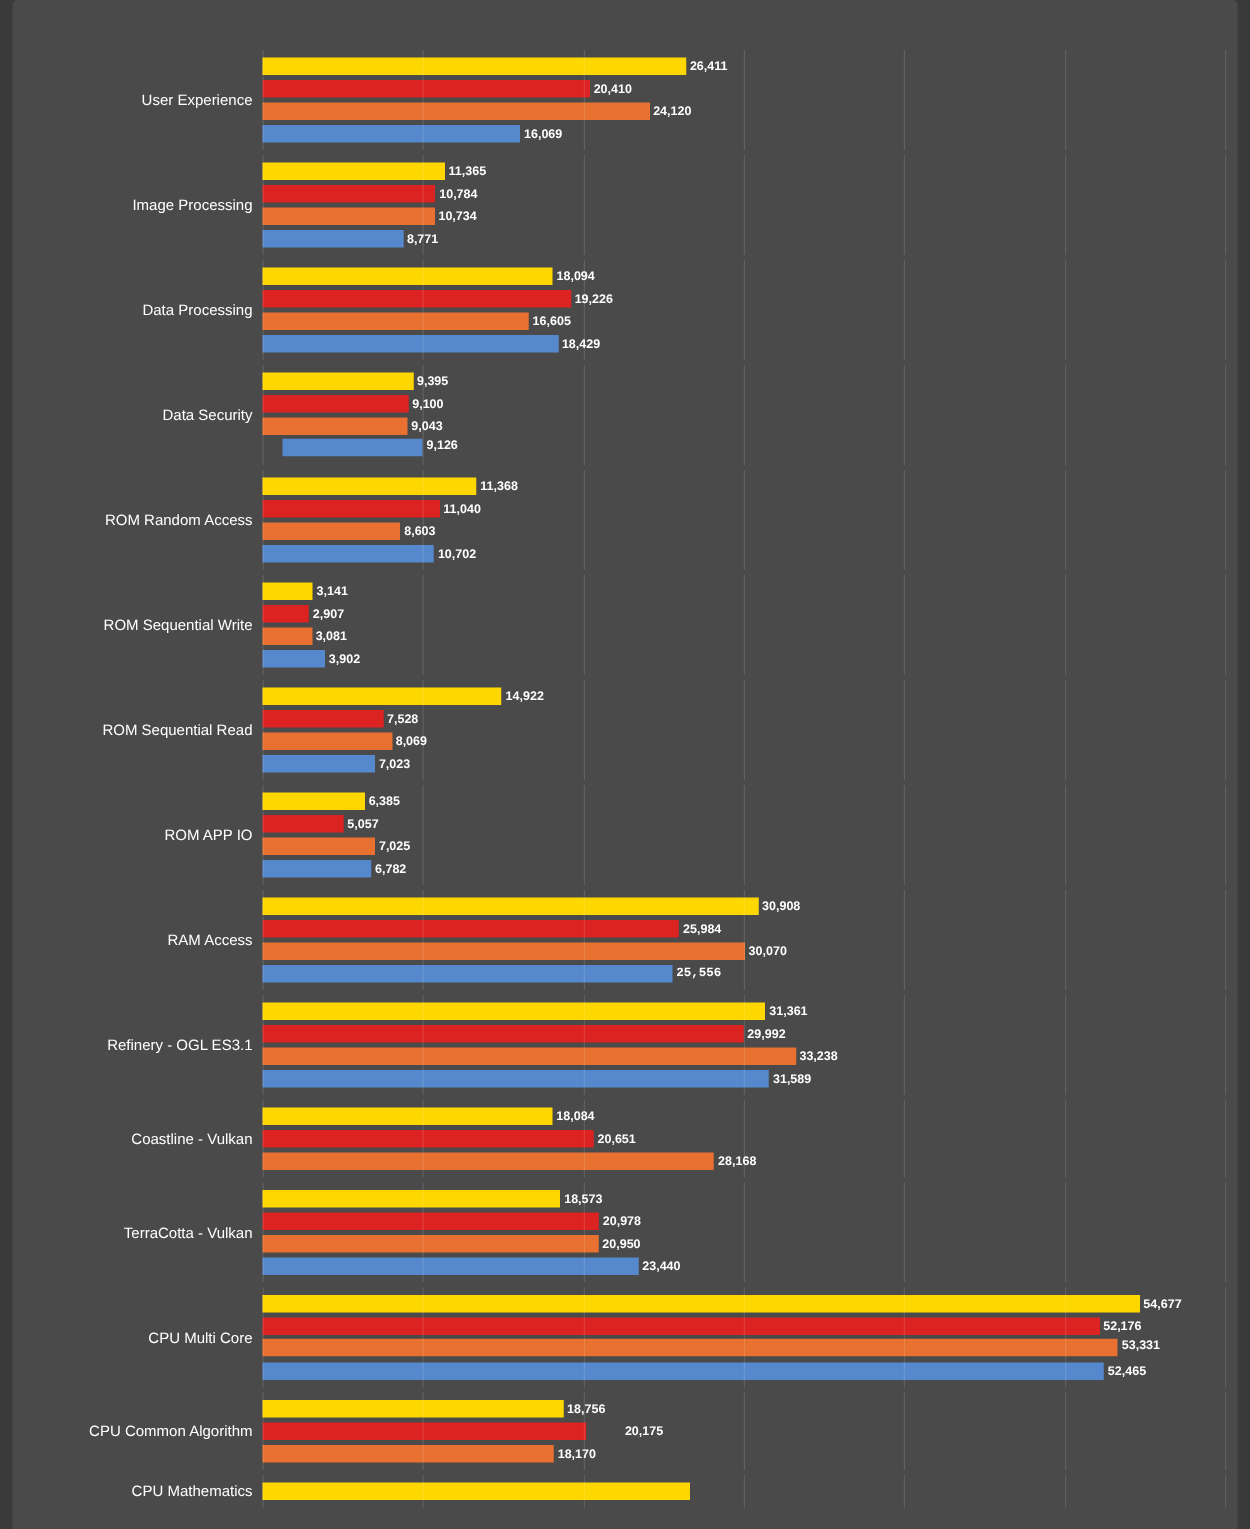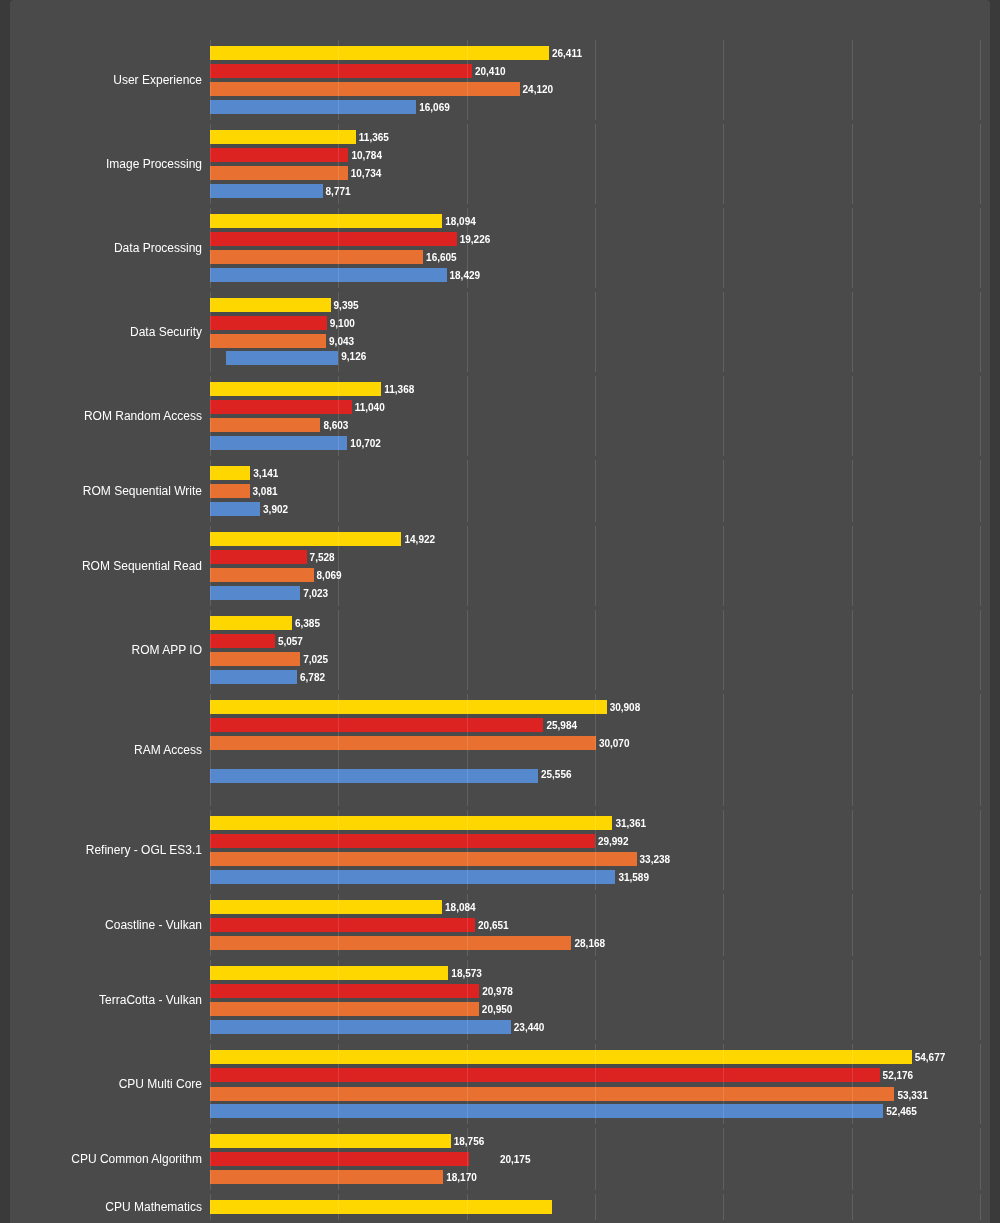--- a/index.html
+++ b/index.html
@@ -194,20 +194,24 @@
             <div style="position: absolute; top: 0px; bottom: 0px; width: 1px; background: rgba(255, 255, 255, 0.12); left: 50%;"></div>
             <div style="position: absolute; top: 0px; bottom: 0px; width: 1px; background: rgba(255, 255, 255, 0.12); left: 66.6667%;"></div>
             <div style="position: absolute; top: 0px; bottom: 0px; width: 1px; background: rgba(255, 255, 255, 0.12); left: 83.3333%;"></div>
             <div style="position: absolute; top: 0px; bottom: 0px; width: 1px; background: rgba(255, 255, 255, 0.12); left: 100%;"></div>
           </div>
           <div style="display: flex; align-items: center; height: 16px; margin: 1px 0px;">
             <div style="width: 5.235%; height: 14px; background: rgb(255, 215, 0); flex-shrink: 0;"></div>
             <span style="font-size: 10px; color: white; white-space: nowrap; margin-left: 3px; font-weight: bold;">3,141</span>
           </div>
           <div style="display: flex; align-items: center; height: 16px; margin: 1px 0px;">
+            <div style="width: 4.845%; height: 14px; background: rgb(221, 34, 34); flex-shrink: 0;"></div>
+            <span style="font-size: 10px; color: white; white-space: nowrap; margin-left: 3px; font-weight: bold;">2,907</span>
+          </div>
+          <div style="display: flex; align-items: center; height: 16px; margin: 1px 0px;">
             <div style="width: 5.135%; height: 14px; background: rgb(232, 112, 48); flex-shrink: 0;"></div>
             <span style="font-size: 10px; color: white; white-space: nowrap; margin-left: 3px; font-weight: bold;">3,081</span>
           </div>
           <div style="display: flex; align-items: center; height: 16px; margin: 1px 0px;">
             <div style="width: 6.50333%; height: 14px; background: rgb(85, 136, 204); flex-shrink: 0;"></div>
             <span style="font-size: 10px; color: white; white-space: nowrap; margin-left: 3px; font-weight: bold;">3,902</span>
           </div>
         </div>
       </div>
       <div style="display: flex; flex-direction: row; margin-bottom: 4px;">
@@ -287,21 +291,21 @@
             <span style="font-size: 10px; color: white; white-space: nowrap; margin-left: 3px; font-weight: bold;">30,908</span>
           </div>
           <div style="display: flex; align-items: center; height: 16px; margin: 1px 0px;">
             <div style="width: 43.3067%; height: 14px; background: rgb(221, 34, 34); flex-shrink: 0;"></div>
             <span style="font-size: 10px; color: white; white-space: nowrap; margin-left: 3px; font-weight: bold;">25,984</span>
           </div>
           <div style="display: flex; align-items: center; height: 16px; margin: 1px 0px;">
             <div style="width: 50.1167%; height: 14px; background: rgb(232, 112, 48); flex-shrink: 0;"></div>
             <span style="font-size: 10px; color: white; white-space: nowrap; margin-left: 3px; font-weight: bold;">30,070</span>
           </div>
-          <div style="display: flex; align-items: flex-start; height: 16px; margin: 17px 0px;">
+          <div style="display: flex; align-items: center; height: 16px; margin: 1px 0px; font-family: Liberation Mono, monospace;">
             <div style="width: 42.5933%; height: 14px; background: rgb(85, 136, 204); flex-shrink: 0;"></div>
             <span style="font-size: 10px; color: white; white-space: nowrap; margin-left: 3px; font-weight: bold;">25,556</span>
           </div>
         </div>
       </div>
       <div style="display: flex; flex-direction: row; margin-bottom: 4px;">
         <div style="width: 190px; flex-shrink: 0; color: white; font-size: 12px; text-align: right; padding-right: 8px; display: flex; align-items: center; justify-content: flex-end;">Refinery - OGL ES3.1</div>
         <div style="flex: 1 1 0%; position: relative; display: flex; flex-direction: column; justify-content: center; padding-top: 4px; padding-bottom: 4px;">
           <div style="position: absolute; inset: 0px; pointer-events: none;">
             <div style="position: absolute; top: 0px; bottom: 0px; width: 1px; background: rgba(255, 255, 255, 0.12); left: 0%;"></div>
@@ -399,21 +403,21 @@
             <div style="position: absolute; top: 0px; bottom: 0px; width: 1px; background: rgba(255, 255, 255, 0.12); left: 100%;"></div>
           </div>
           <div style="display: flex; align-items: center; height: 16px; margin: 1px 0px;">
             <div style="width: 91.1283%; height: 14px; background: rgb(255, 215, 0); flex-shrink: 0;"></div>
             <span style="font-size: 10px; color: white; white-space: nowrap; margin-left: 3px; font-weight: bold;">54,677</span>
           </div>
           <div style="display: flex; align-items: center; height: 16px; margin: 1px 0px;">
             <div style="width: 86.96%; height: 14px; background: rgb(221, 34, 34); flex-shrink: 0;"></div>
             <span style="font-size: 10px; color: white; white-space: nowrap; margin-left: 3px; font-weight: bold;">52,176</span>
           </div>
-          <div style="display: flex; align-items: flex-end; height: 16px; margin: 1px 0px;">
+          <div style="display: flex; align-items: flex-start; height: 16px; margin: 1px 0px;">
             <div style="width: 88.885%; height: 14px; background: rgb(232, 112, 48); flex-shrink: 0;"></div>
             <span style="font-size: 10px; color: white; white-space: nowrap; margin-left: 3px; font-weight: bold;">53,331</span>
           </div>
           <div style="display: flex; align-items: center; height: 16px; margin: 1px 0px;">
             <div style="width: 87.4417%; height: 14px; background: rgb(85, 136, 204); flex-shrink: 0;"></div>
             <span style="font-size: 10px; color: white; white-space: nowrap; margin-left: 3px; font-weight: bold;">52,465</span>
           </div>
         </div>
       </div>
       <div style="display: flex; flex-direction: row; margin-bottom: 4px;">

